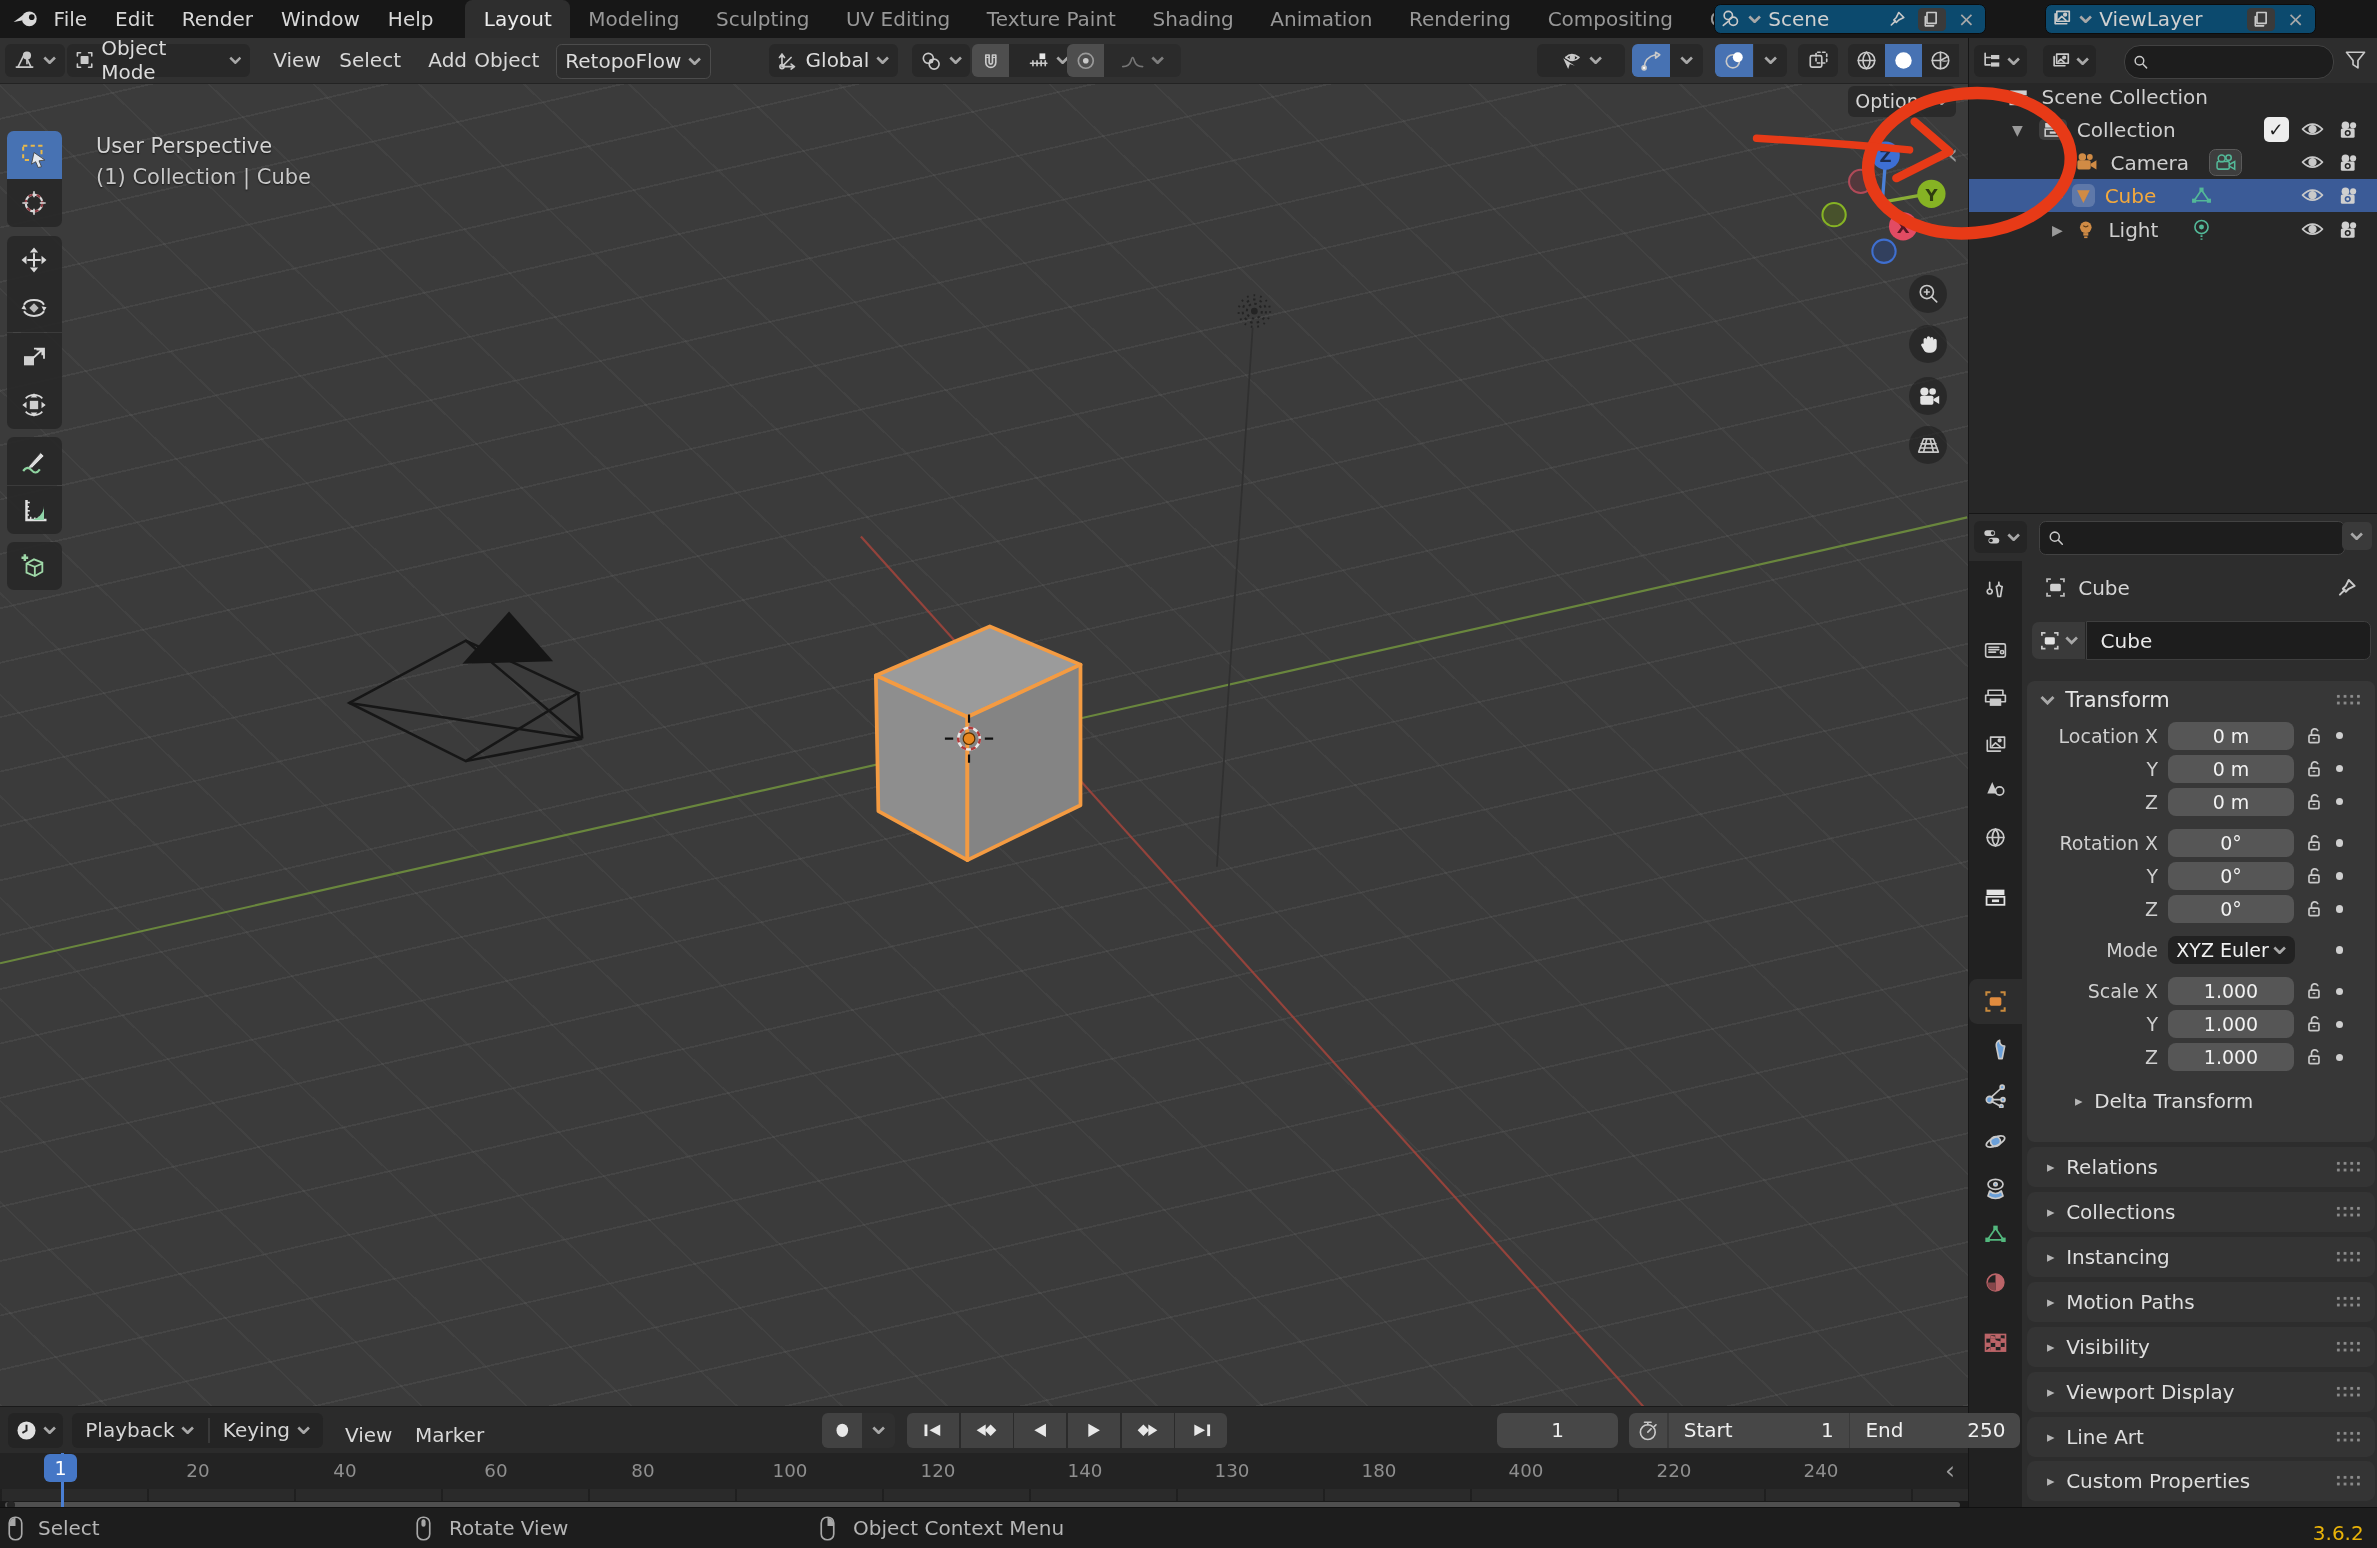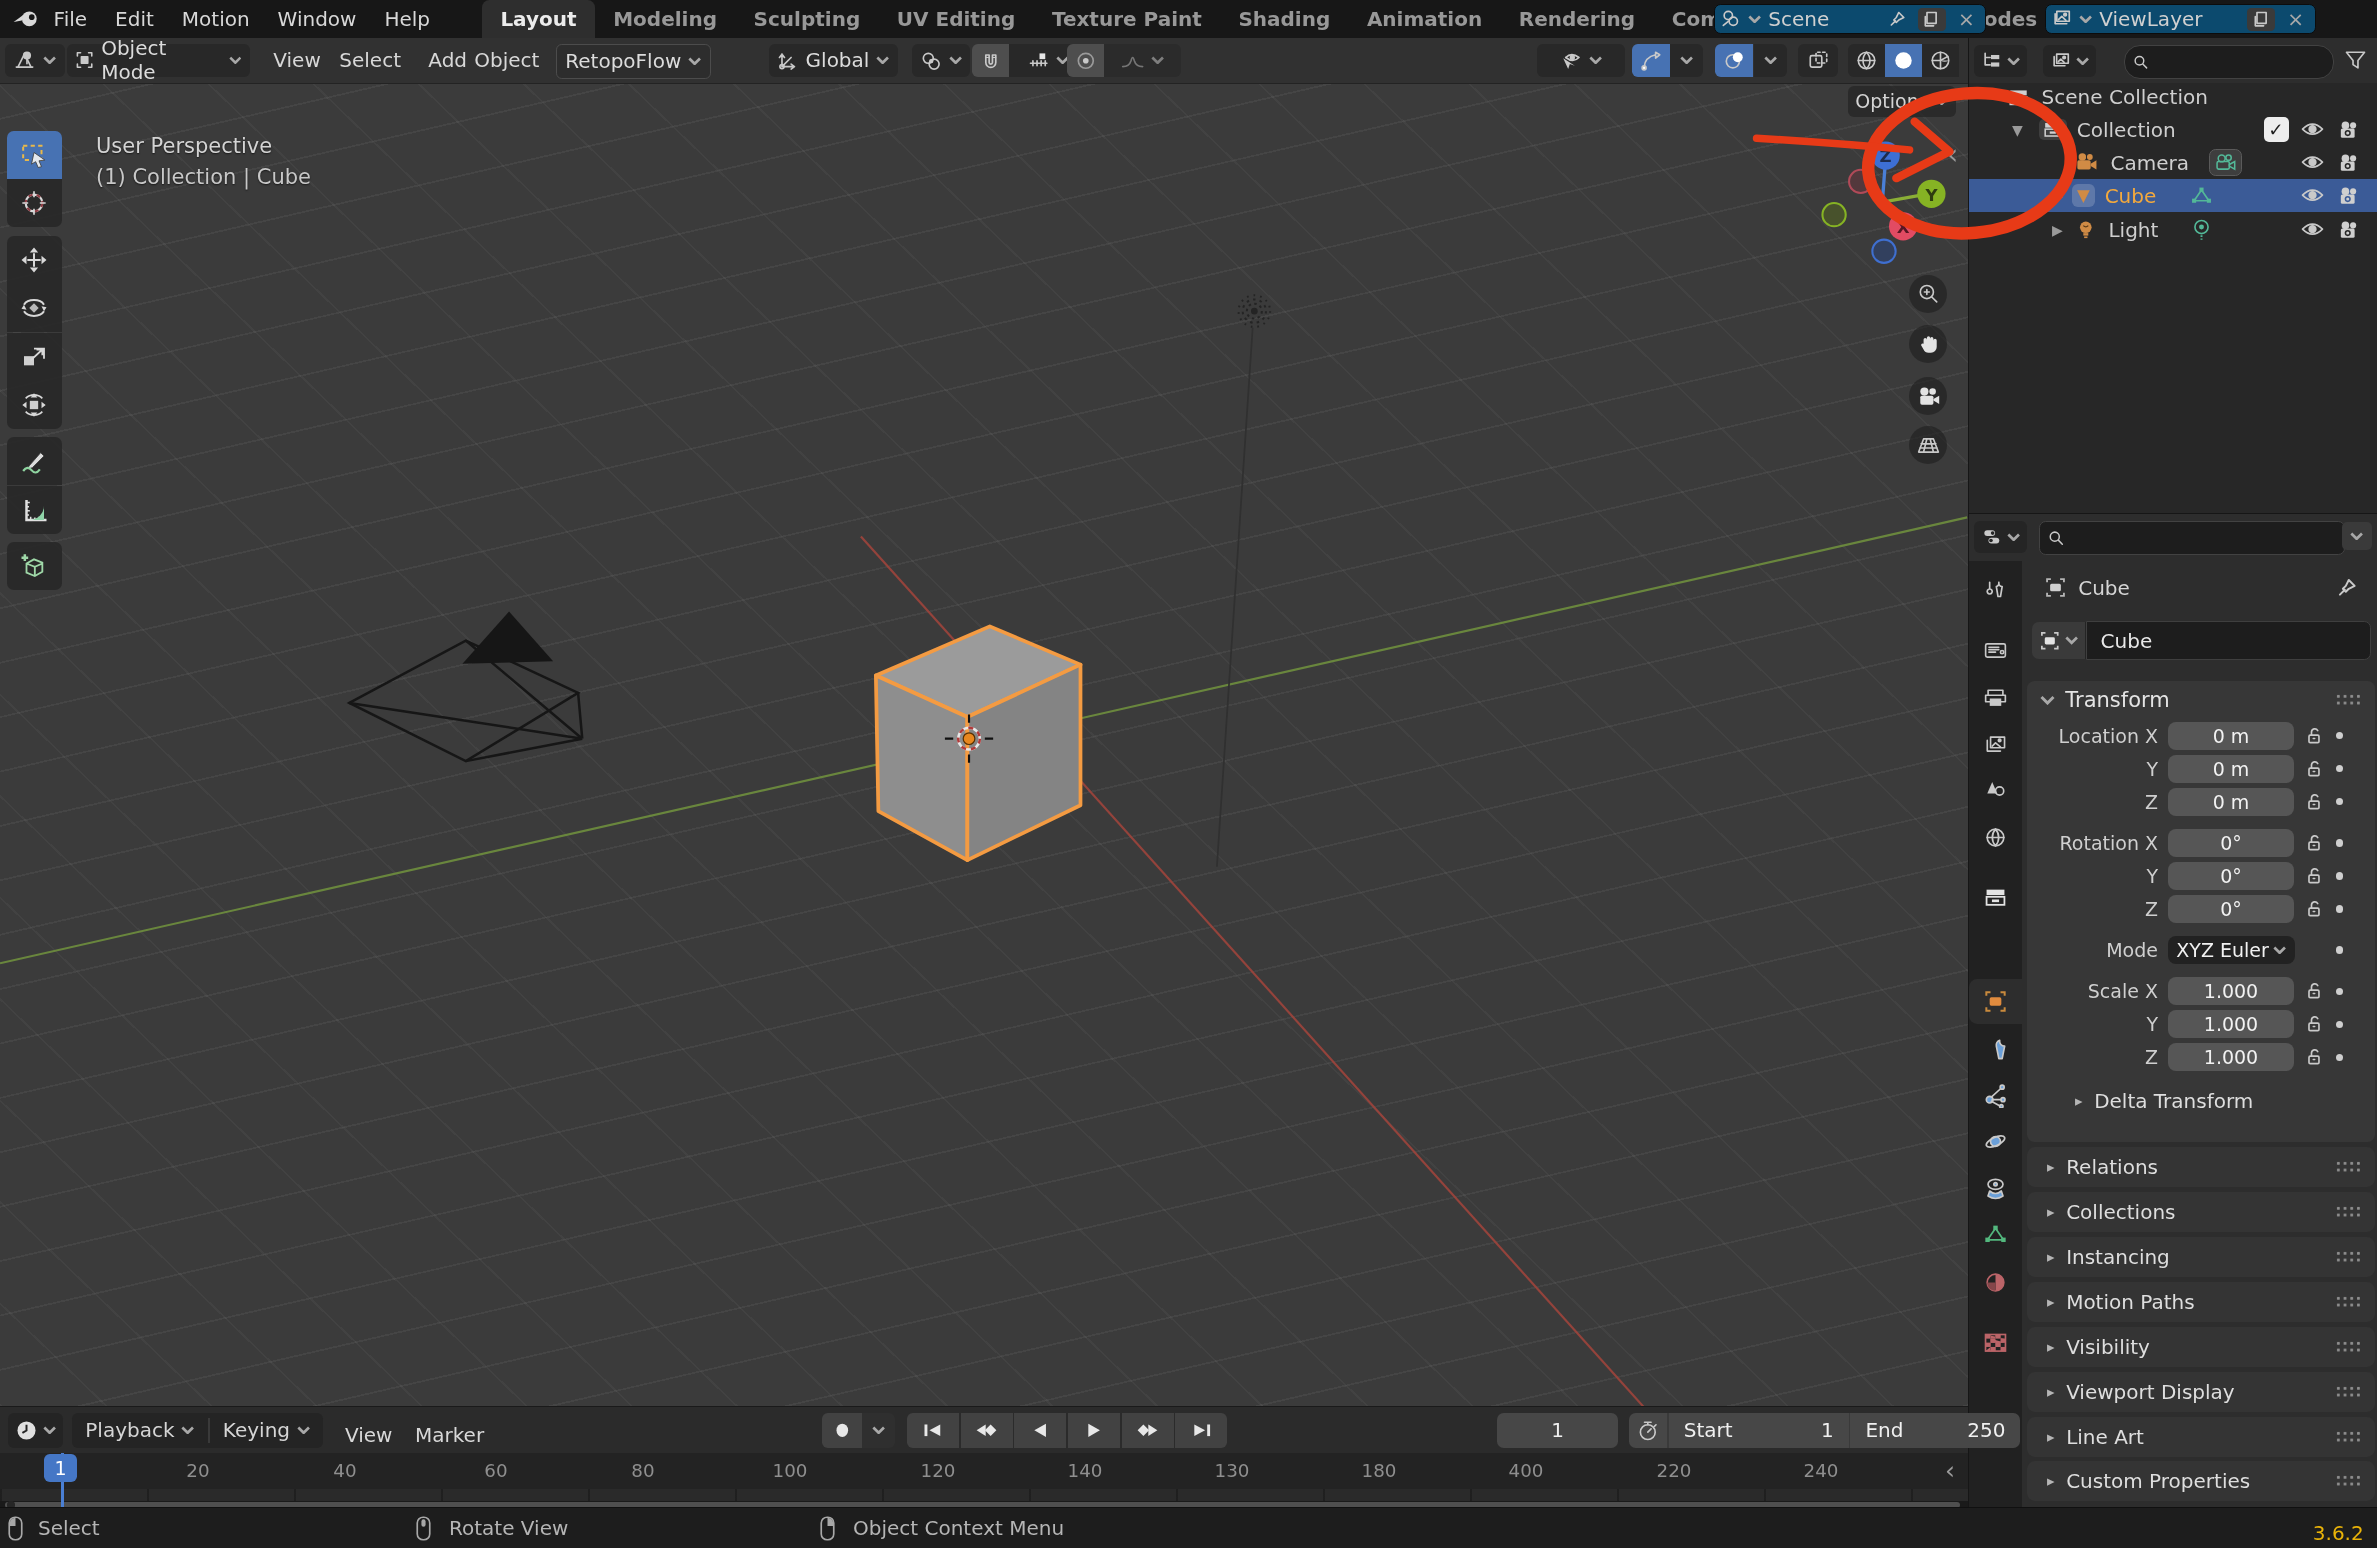--- a/index.html
+++ b/index.html
@@ -5,21 +5,21 @@
   html,body{margin:0;padding:0;background:#101010;}
   body{width:2377px;height:1549px;position:relative;overflow:hidden;
        font-family:"DejaVu Sans",sans-serif;color:#d5d5d5;-webkit-font-smoothing:antialiased;}
   .abs{position:absolute;}
   svg{display:block;}
   .ico{stroke:#c9c9c9;fill:none;stroke-width:2;stroke-linecap:round;stroke-linejoin:round;}
   .chev{width:13.3px;height:8.3px;stroke:#a8a8a8;fill:none;stroke-width:2;}
   
   #topbar{left:0;top:0;width:2377px;height:38px;background:#171717;display:flex;align-items:center;z-index:10;}
   .menu-item{font-size:20px;color:#d8d8d8;padding:0 14px;line-height:38px;}
-  .ws-tabs{display:flex;margin-left:38px;height:38px;align-items:stretch;font-weight:bold;}
+  .ws-tabs{display:flex;margin-left:18px;height:38px;align-items:stretch;}
   .ws-tab{font-size:20px;color:#989898;padding:0 18.3px;display:flex;align-items:center;border-radius:7.5px 7.5px 0 0;}
   .ws-tab.active{background:#2e2e2e;color:#ececec;}
   .id-block{display:flex;align-items:center;height:28px;background:#0c4a6e;border:0.8px solid #0c0c0c;border-radius:6.7px;padding:0 5px;gap:6.7px;font-size:20px;color:#d0d0d0;}
   .mini-btn{width:28px;height:23px;display:flex;align-items:center;justify-content:center;border-radius:4.2px;color:#a8a8a8;font-size:20px;}
   .mini-btn.lit{background:#3a3a3a;}
   
   #vheader{left:0;top:38px;width:1968px;height:45px;background:#313131;border-bottom:1.7px solid #232323;z-index:9;font-size:20px;}
   #vheader .hbtn{position:absolute;top:5.8px;height:33px;display:flex;align-items:center;gap:6.7px;background:#282828;border-radius:5.8px;padding:0 8.3px;color:#dcdcdc;}
   #vheader .menu{position:absolute;top:5.8px;height:33px;display:flex;align-items:center;padding:0 8.3px;color:#d8d8d8;}
   .tgl{position:absolute;top:5.8px;height:33px;display:flex;align-items:center;justify-content:center;background:#282828;}
@@ -78,21 +78,21 @@
 <div id="topbar" class="abs">
   <span style="margin-left:11.6px">
     <svg width="28" height="21.6" viewBox="0 0 34 26">
         <circle cx="21" cy="13" r="9" fill="#d9d9d9"></circle>
         <circle cx="24" cy="11" r="3.4" fill="#171717"></circle>
         <path d="M2 17 L14 8 L12 15 Z" fill="#d9d9d9"></path>
       </svg>
   </span>
   <span class="menu-item">File</span>
   <span class="menu-item">Edit</span>
-  <span class="menu-item">Motion</span>
+  <span class="menu-item">Render</span>
   <span class="menu-item">Window</span>
   <span class="menu-item">Help</span>
   <div class="ws-tabs">
     <span class="ws-tab active">Layout</span>
     <span class="ws-tab">Modeling</span>
     <span class="ws-tab">Sculpting</span>
     <span class="ws-tab">UV Editing</span>
     <span class="ws-tab">Texture Paint</span>
     <span class="ws-tab">Shading</span>
     <span class="ws-tab">Animation</span>

